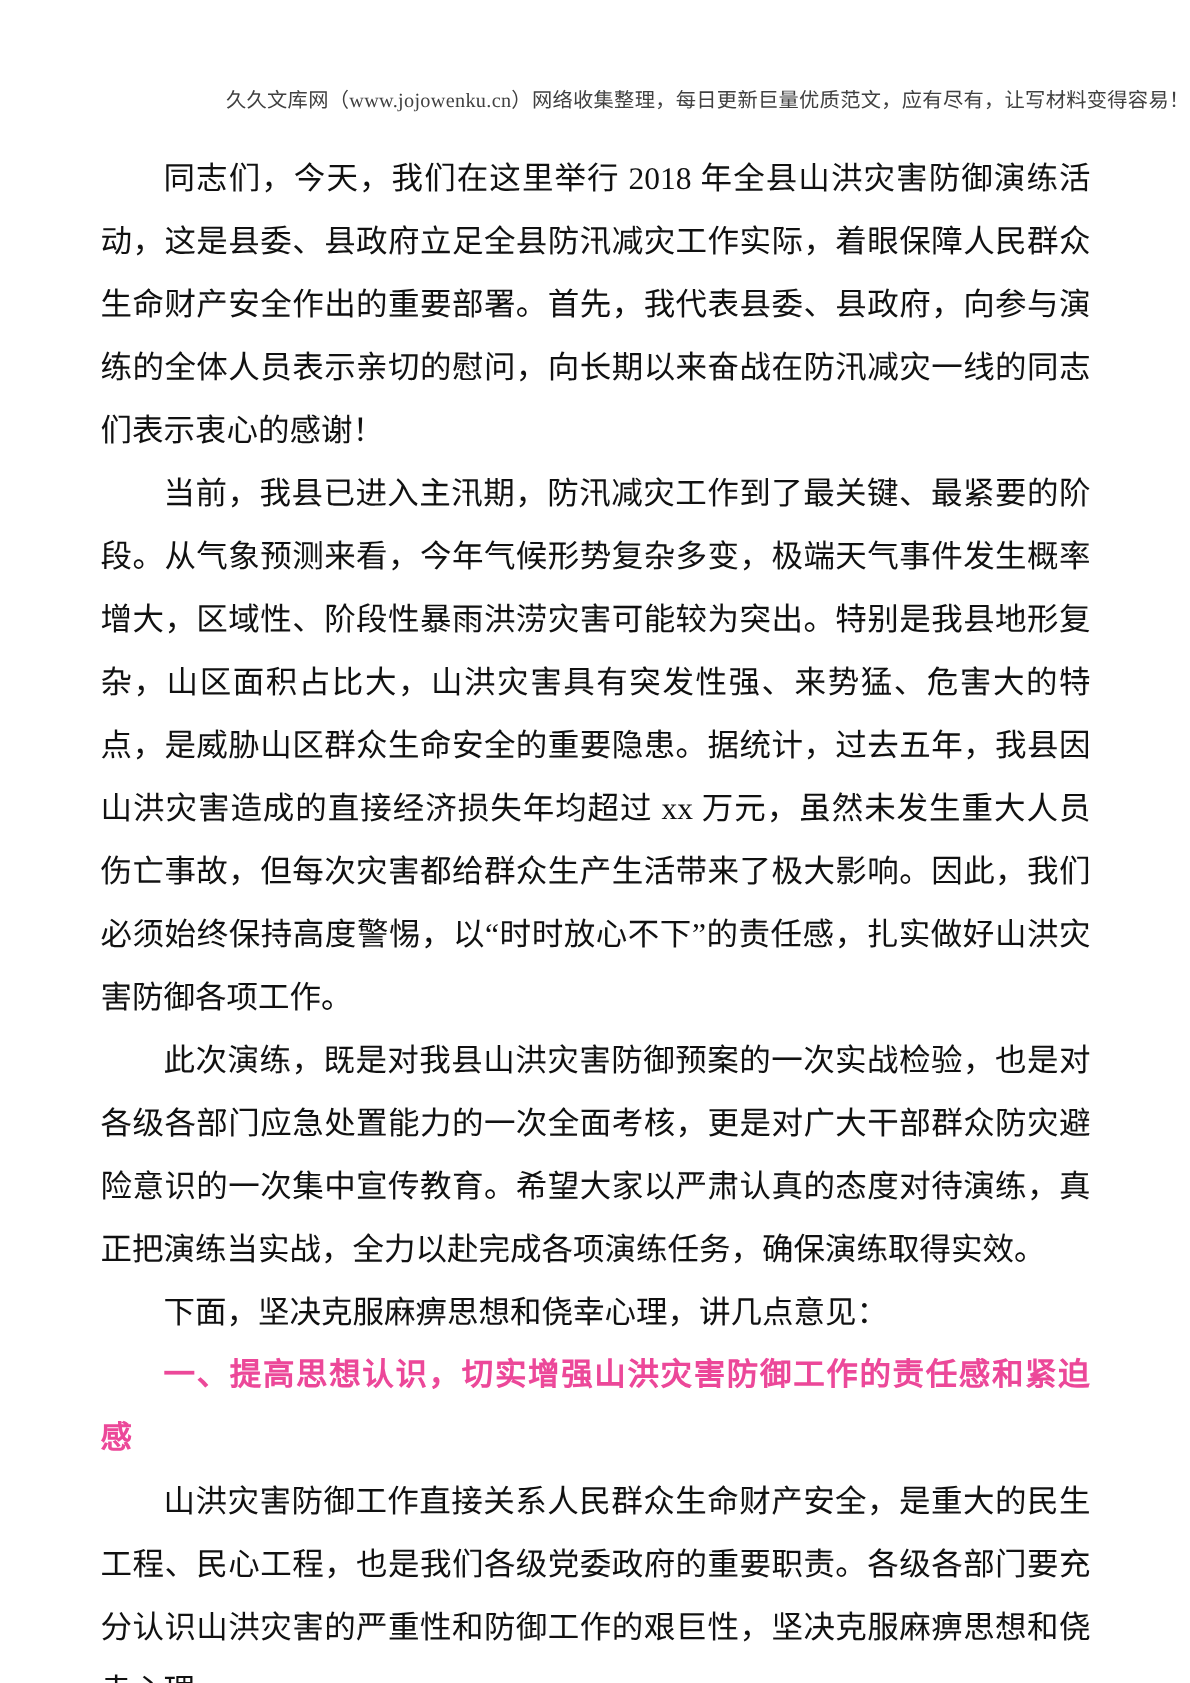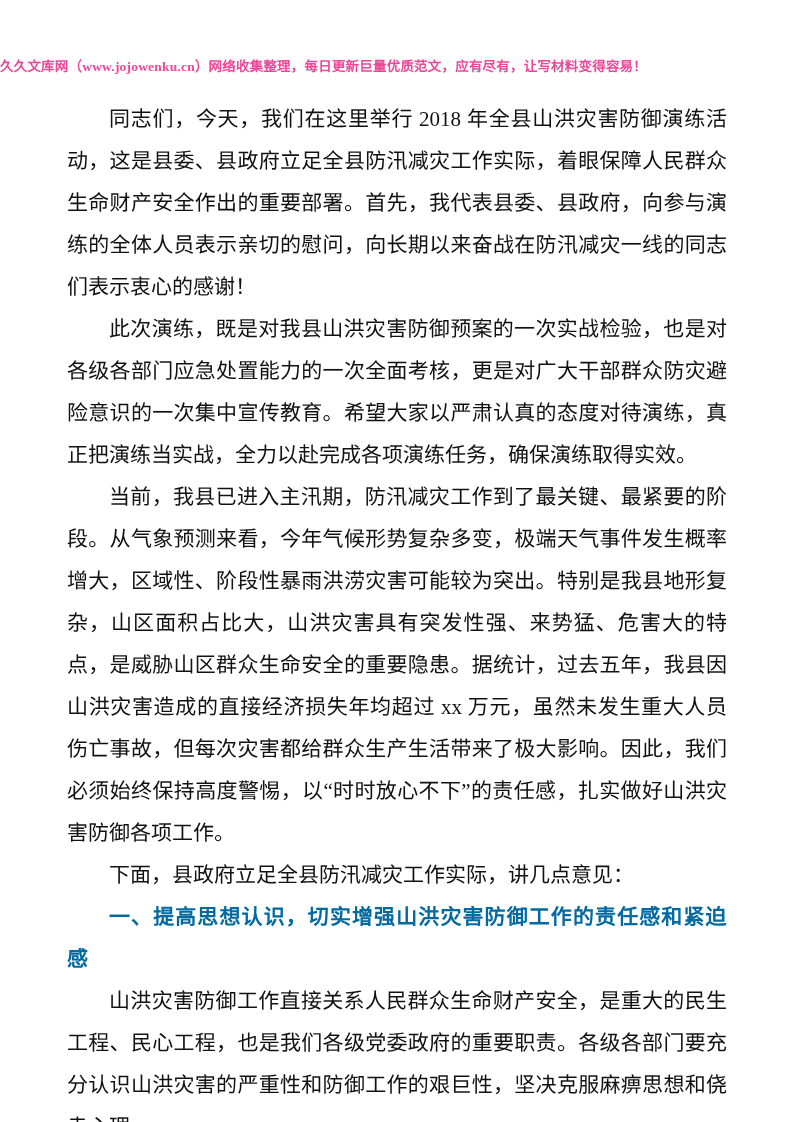--- a/index.html
+++ b/index.html
@@ -13,27 +13,26 @@
     margin: 0 auto;
     background: #ffffff;
     overflow: hidden;
   }
 
   .header-note {
     position: absolute;
     top: 55px;
     left: 0;
     width: 100%;
-    text-align: left;
+    text-align: right;
     font-size: 13.5px;
     letter-spacing: 0.2px;
-    color: #ec4899;
+    color: #404040;
     font-family: "Liberation Serif", "DejaVu Serif", serif;
     white-space: nowrap;
-    font-weight: bold;
   }
 
   .doc-body {
     position: absolute;
     top: 98px;
     left: 67px;
     width: 660px;
     color: #111111;
   }
 
@@ -41,33 +40,33 @@
     font-size: 21px;
     line-height: 42px;
     text-align: justify;
     text-indent: 2em;
     color: #111111;
     font-family: "Liberation Serif", "DejaVu Serif", serif;
   }
 
   .doc-body p.heading {
     font-weight: bold;
-    color: #0369a1;
+    color: #ec4899;
     font-family: "Liberation Sans", "DejaVu Sans", sans-serif;
     letter-spacing: 0.5px;
   }
 </style>
 </head>
 <body>
 
 <div class="page">
   <div class="header-note">久久文库网（www.jojowenku.cn）网络收集整理，每日更新巨量优质范文，应有尽有，让写材料变得容易！</div>
 
   <div class="doc-body">
 
   <p class="body">同志们，今天，我们在这里举行 2018 年全县山洪灾害防御演练活动，这是县委、县政府立足全县防汛减灾工作实际，着眼保障人民群众生命财产安全作出的重要部署。首先，我代表县委、县政府，向参与演练的全体人员表示亲切的慰问，向长期以来奋战在防汛减灾一线的同志们表示衷心的感谢！</p>
+      <p class="body">当前，我县已进入主汛期，防汛减灾工作到了最关键、最紧要的阶段。从气象预测来看，今年气候形势复杂多变，极端天气事件发生概率增大，区域性、阶段性暴雨洪涝灾害可能较为突出。特别是我县地形复杂，山区面积占比大，山洪灾害具有突发性强、来势猛、危害大的特点，是威胁山区群众生命安全的重要隐患。据统计，过去五年，我县因山洪灾害造成的直接经济损失年均超过 xx 万元，虽然未发生重大人员伤亡事故，但每次灾害都给群众生产生活带来了极大影响。因此，我们必须始终保持高度警惕，以“时时放心不下”的责任感，扎实做好山洪灾害防御各项工作。</p>
       <p class="body">此次演练，既是对我县山洪灾害防御预案的一次实战检验，也是对各级各部门应急处置能力的一次全面考核，更是对广大干部群众防灾避险意识的一次集中宣传教育。希望大家以严肃认真的态度对待演练，真正把演练当实战，全力以赴完成各项演练任务，确保演练取得实效。</p>
-      <p class="body">当前，我县已进入主汛期，防汛减灾工作到了最关键、最紧要的阶段。从气象预测来看，今年气候形势复杂多变，极端天气事件发生概率增大，区域性、阶段性暴雨洪涝灾害可能较为突出。特别是我县地形复杂，山区面积占比大，山洪灾害具有突发性强、来势猛、危害大的特点，是威胁山区群众生命安全的重要隐患。据统计，过去五年，我县因山洪灾害造成的直接经济损失年均超过 xx 万元，虽然未发生重大人员伤亡事故，但每次灾害都给群众生产生活带来了极大影响。因此，我们必须始终保持高度警惕，以“时时放心不下”的责任感，扎实做好山洪灾害防御各项工作。</p>
-      <p class="body">下面，县政府立足全县防汛减灾工作实际，讲几点意见：</p>
+      <p class="body">下面，坚决克服麻痹思想和侥幸心理，讲几点意见：</p>
       <p class="heading">一、提高思想认识，切实增强山洪灾害防御工作的责任感和紧迫感</p>
       <p class="body">山洪灾害防御工作直接关系人民群众生命财产安全，是重大的民生工程、民心工程，也是我们各级党委政府的重要职责。各级各部门要充分认识山洪灾害的严重性和防御工作的艰巨性，坚决克服麻痹思想和侥幸心理。</p>
     </div>
 </div>
 
 </body></html>

